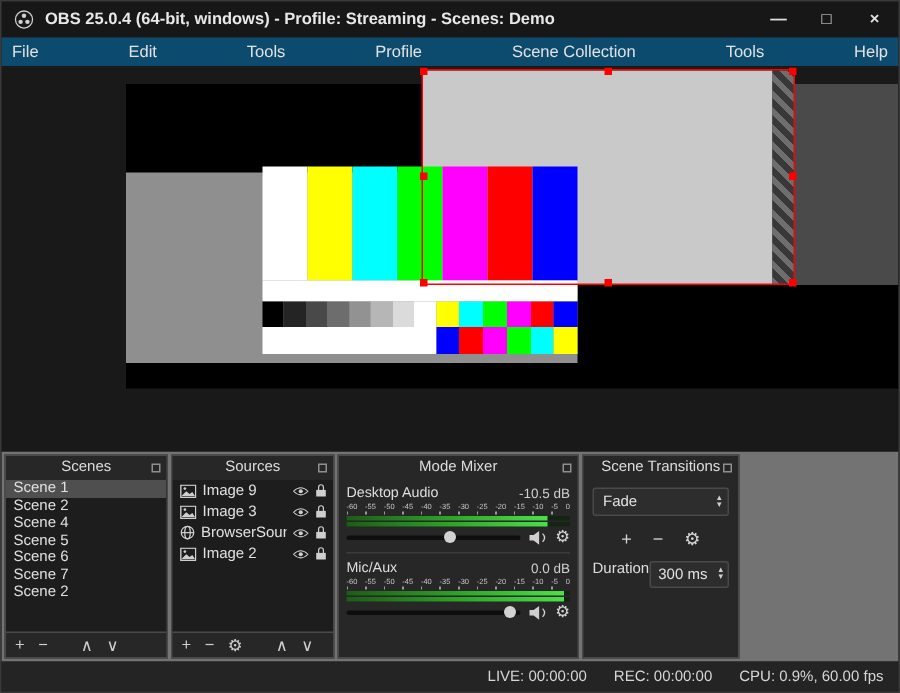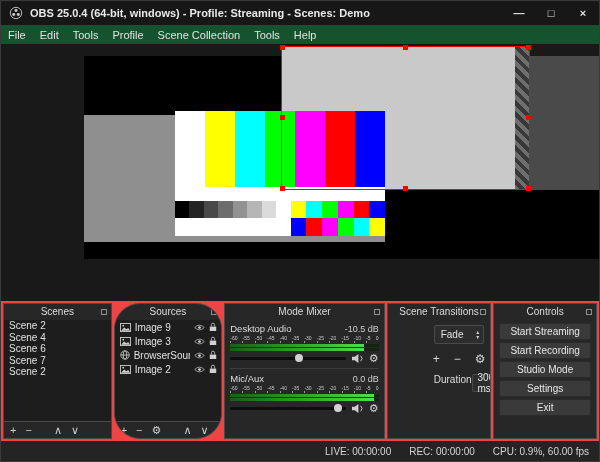--- a/index.html
+++ b/index.html
@@ -8,21 +8,21 @@
   .window { width:600px; height:462px; background:#1f1f1f; border:1px solid #3a3a3a; display:flex; flex-direction:column; overflow:hidden; }
 
   
   .titlebar { height:24px; background:#171717; display:flex; align-items:center; flex:0 0 auto;font-weight:bold; }
   .obs-logo { width:14px; height:14px; margin:0 7px 0 8px; }
   .title-text { font-size:11px; color:#e8e8e8; flex:1; white-space:nowrap; overflow:hidden; }
   .win-btns { display:flex; height:100%; }
   .win-btn { width:32px; height:100%; display:flex; align-items:center; justify-content:center; font-size:11px; color:#e0e0e0; }
 
   
-  .menubar { height:20px; background:#14532d; display:flex; align-items:center; border-bottom:1px solid #171717; flex:0 0 auto; }
+  .menubar { height:20px; background:#0c4a6e; display:flex; align-items:center; border-bottom:1px solid #171717; flex:0 0 auto;justify-content:space-between; }
   .menu-item { font-size:11px; color:#e2e2e2; padding:0 7px; line-height:20px; }
 
   
   .preview { height:256px; position:relative; background:#191919; overflow:hidden; flex:0 0 auto; }
   .preview .rect { position:absolute; }
   .canvas-black { left:83px; top:11px; width:515px; height:203px; background:#000; }
   .gray-mid { left:83px; top:70px; width:301px; height:127px; background:#8f8f8f; }
   .tr-gray { left:529px; top:11px; width:69px; height:134px; background:#4a4a4a; }
   .sel-source { left:281px; top:2px; width:233px; height:143px; background:#c9c9c9; }
   .hatch { left:514px; top:2px; width:15px; height:143px;
@@ -38,25 +38,25 @@
   .cb-white2 { width:55%; background:#ffffff; }
   .cell { flex:1; }
 
   .selection { position:absolute; left:280px; top:1px; width:249px; height:144px; border:1px solid #ff0000; }
   .handle { position:absolute; width:5px; height:5px; background:#ff0000; }
   .h-tl{left:-2px;top:-2px} .h-tm{left:121px;top:-2px} .h-tr{right:-2px;top:-2px}
   .h-ml{left:-2px;top:68px} .h-mr{right:-2px;top:68px}
   .h-bl{left:-2px;bottom:-2px} .h-bm{left:121px;bottom:-2px} .h-br{right:-2px;bottom:-2px}
 
   
-  .docks { height:140px; display:flex; gap:2px; padding:2px; background:#ef4444; flex:0 0 auto; }
+  .docks { height:140px; display:flex; gap:2px; padding:2px; background:#737373; flex:0 0 auto; }
   .dock { background:#272727; border:1px solid #4a4a4a; display:flex; flex-direction:column; overflow:hidden; }
   .dock-header { height:16px; flex:0 0 auto; position:relative; text-align:center; font-size:10px; line-height:16px; color:#dcdcdc; }
   .float-ic { position:absolute; right:4px; top:5px; width:6px; height:6px; border:1px solid #8f8f8f; }
-  .d-scenes { width:109px; } .d-sources { width:109px;border-radius:26px; } .d-mixer { width:161px; }
+  .d-scenes { width:109px; } .d-sources { width:109px; } .d-mixer { width:161px; }
   .d-trans { width:105px; } .d-controls { width:104px; }
 
   .list { flex:1; background:#1d1d1d; overflow:hidden; }
   .list-item { height:11.5px; line-height:11.5px; font-size:10px; padding-left:5px; color:#e0e0e0; white-space:nowrap; overflow:hidden; }
   .list-item.selected { background:#4f4f4f; }
   .src-item { height:14px; display:flex; align-items:center; gap:4px; font-size:10px; padding:0 4px 0 5px; color:#e0e0e0; }
   .src-item .lbl { flex:1; white-space:nowrap; overflow:hidden; }
   .dock-toolbar { height:17px; flex:0 0 auto; border-top:1px solid #4a4a4a; display:flex; align-items:center; gap:9px; padding:0 6px; font-size:11px; color:#cfcfcf; }
   .tool-ic { cursor:default; }
   .tb-gap { width:4px; }
@@ -71,21 +71,21 @@
   .lvl { height:100%; background:linear-gradient(to right,#1d5c18,#31a82a 55%,#4ce04a); }
   .lvl-desktop { width:90%; } .lvl-mic { width:97%; }
   .slider-row { display:flex; align-items:center; gap:5px; height:13px; margin-top:1px; }
   .slider { flex:1; height:3px; background:#0e0e0e; border-radius:2px; position:relative; }
   .slider .knob { position:absolute; top:-3px; width:8px; height:8px; border-radius:50%; background:#d2d2d2; }
   .knob-desktop { left:56%; } .knob-mic { left:90%; }
   .chan-sep { height:1px; background:#3c3c3c; margin:3px 0 4px; }
   .mix-gear { font-size:11px; color:#d5d5d5; line-height:11px; }
 
   
-  .trans-body { flex:1; padding:5px 6px; display:flex; flex-direction:column;margin-left:40px; }
+  .trans-body { flex:1; padding:5px 6px; display:flex; flex-direction:column; }
   .combo { height:19px; background:#2d2d2d; border:1px solid #4a4a4a; border-radius:2px; display:flex; align-items:center; font-size:10px; padding-left:6px; color:#e2e2e2; }
   .combo .arrows { margin-left:auto; display:flex; flex-direction:column; align-items:center; padding-right:4px; font-size:6px; line-height:5px; color:#cfcfcf; }
   .trans-tools { display:flex; justify-content:center; gap:14px; font-size:12px; color:#d5d5d5; margin:8px 0 6px; }
   .dur-row { display:flex; align-items:flex-start; margin-top:2px; }
   .dur-label { font-size:10px; color:#dedede; }
   .spin { margin-left:auto; width:58px; height:18px; background:#2d2d2d; border:1px solid #4a4a4a; border-radius:2px; display:flex; align-items:center; font-size:10px; padding-left:5px; color:#e2e2e2; }
   .spin .arrows { margin-left:auto; display:flex; flex-direction:column; align-items:center; padding-right:3px; font-size:6px; line-height:5px; color:#cfcfcf; }
 
   
   .controls-body { flex:1; padding:3px 5px; display:flex; flex-direction:column; gap:2px; }
@@ -191,22 +191,24 @@
   </div>
 
   <div class="docks">
 
     <div class="dock d-scenes">
       <div class="dock-header">
         <span>Scenes</span>
         <span class="float-ic"></span>
       </div>
       <div class="list">
+        <div class="list-item selected">Scene 1</div>
         <div class="list-item">Scene 2</div>
         <div class="list-item">Scene 4</div>
+        <div class="list-item">Scene 5</div>
         <div class="list-item">Scene 6</div>
         <div class="list-item">Scene 7</div>
         <div class="list-item">Scene 2</div>
       </div>
       <div class="dock-toolbar">
         <span class="tool-ic">+</span>
         <span class="tool-ic">−</span>
         <span class="tb-gap"></span>
         <span class="tool-ic">∧</span>
         <span class="tool-ic">∨</span>
@@ -413,33 +415,20 @@
             <span>300 ms</span>
             <span class="arrows">
                 <span>▴</span>
                 <span>▾</span>
               </span>
           </div>
         </div>
       </div>
     </div>
 
-    <div class="dock d-controls">
-      <div class="dock-header">
-        <span>Controls</span>
-        <span class="float-ic"></span>
-      </div>
-      <div class="controls-body">
-        <div class="ctl-btn">Start Streaming</div>
-        <div class="ctl-btn">Start Recording</div>
-        <div class="ctl-btn">Studio Mode</div>
-        <div class="ctl-btn">Settings</div>
-        <div class="ctl-btn">Exit</div>
-      </div>
-    </div>
 
   </div>
 
   <div class="statusbar">
     <span>LIVE: 00:00:00</span>
     <span>REC: 00:00:00</span>
     <span>CPU: 0.9%, 60.00 fps</span>
   </div>
 
 </div>

